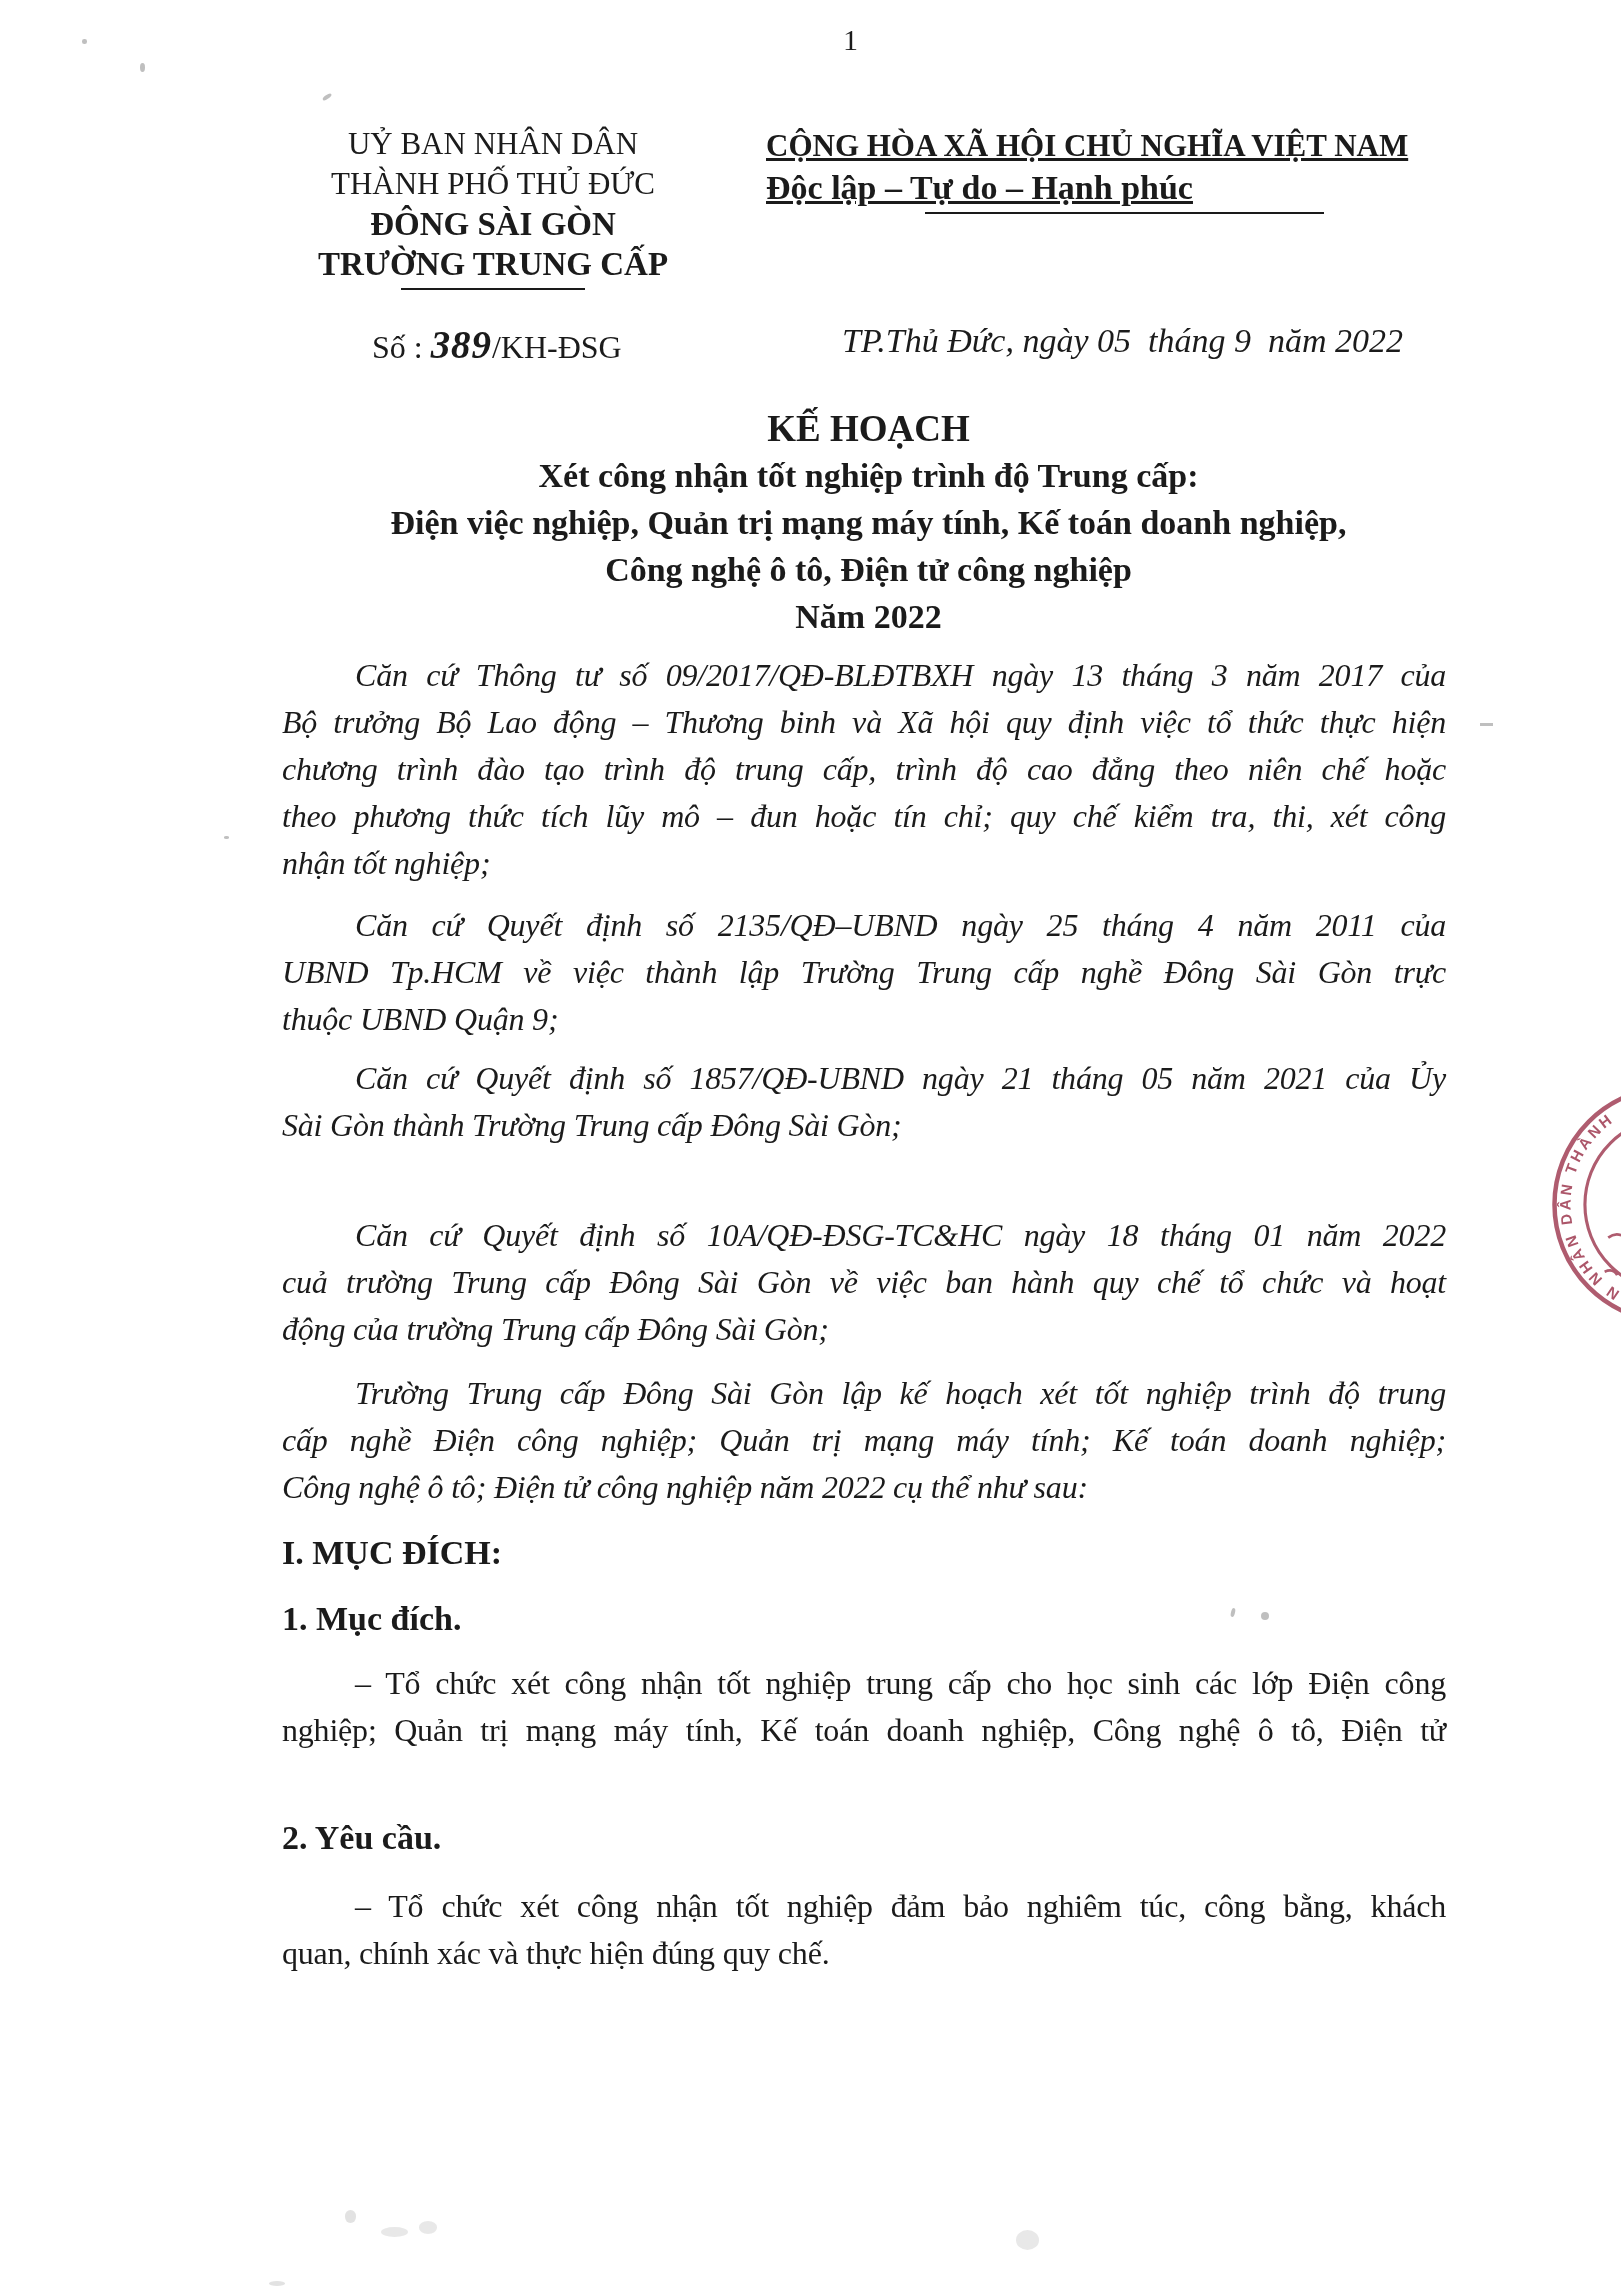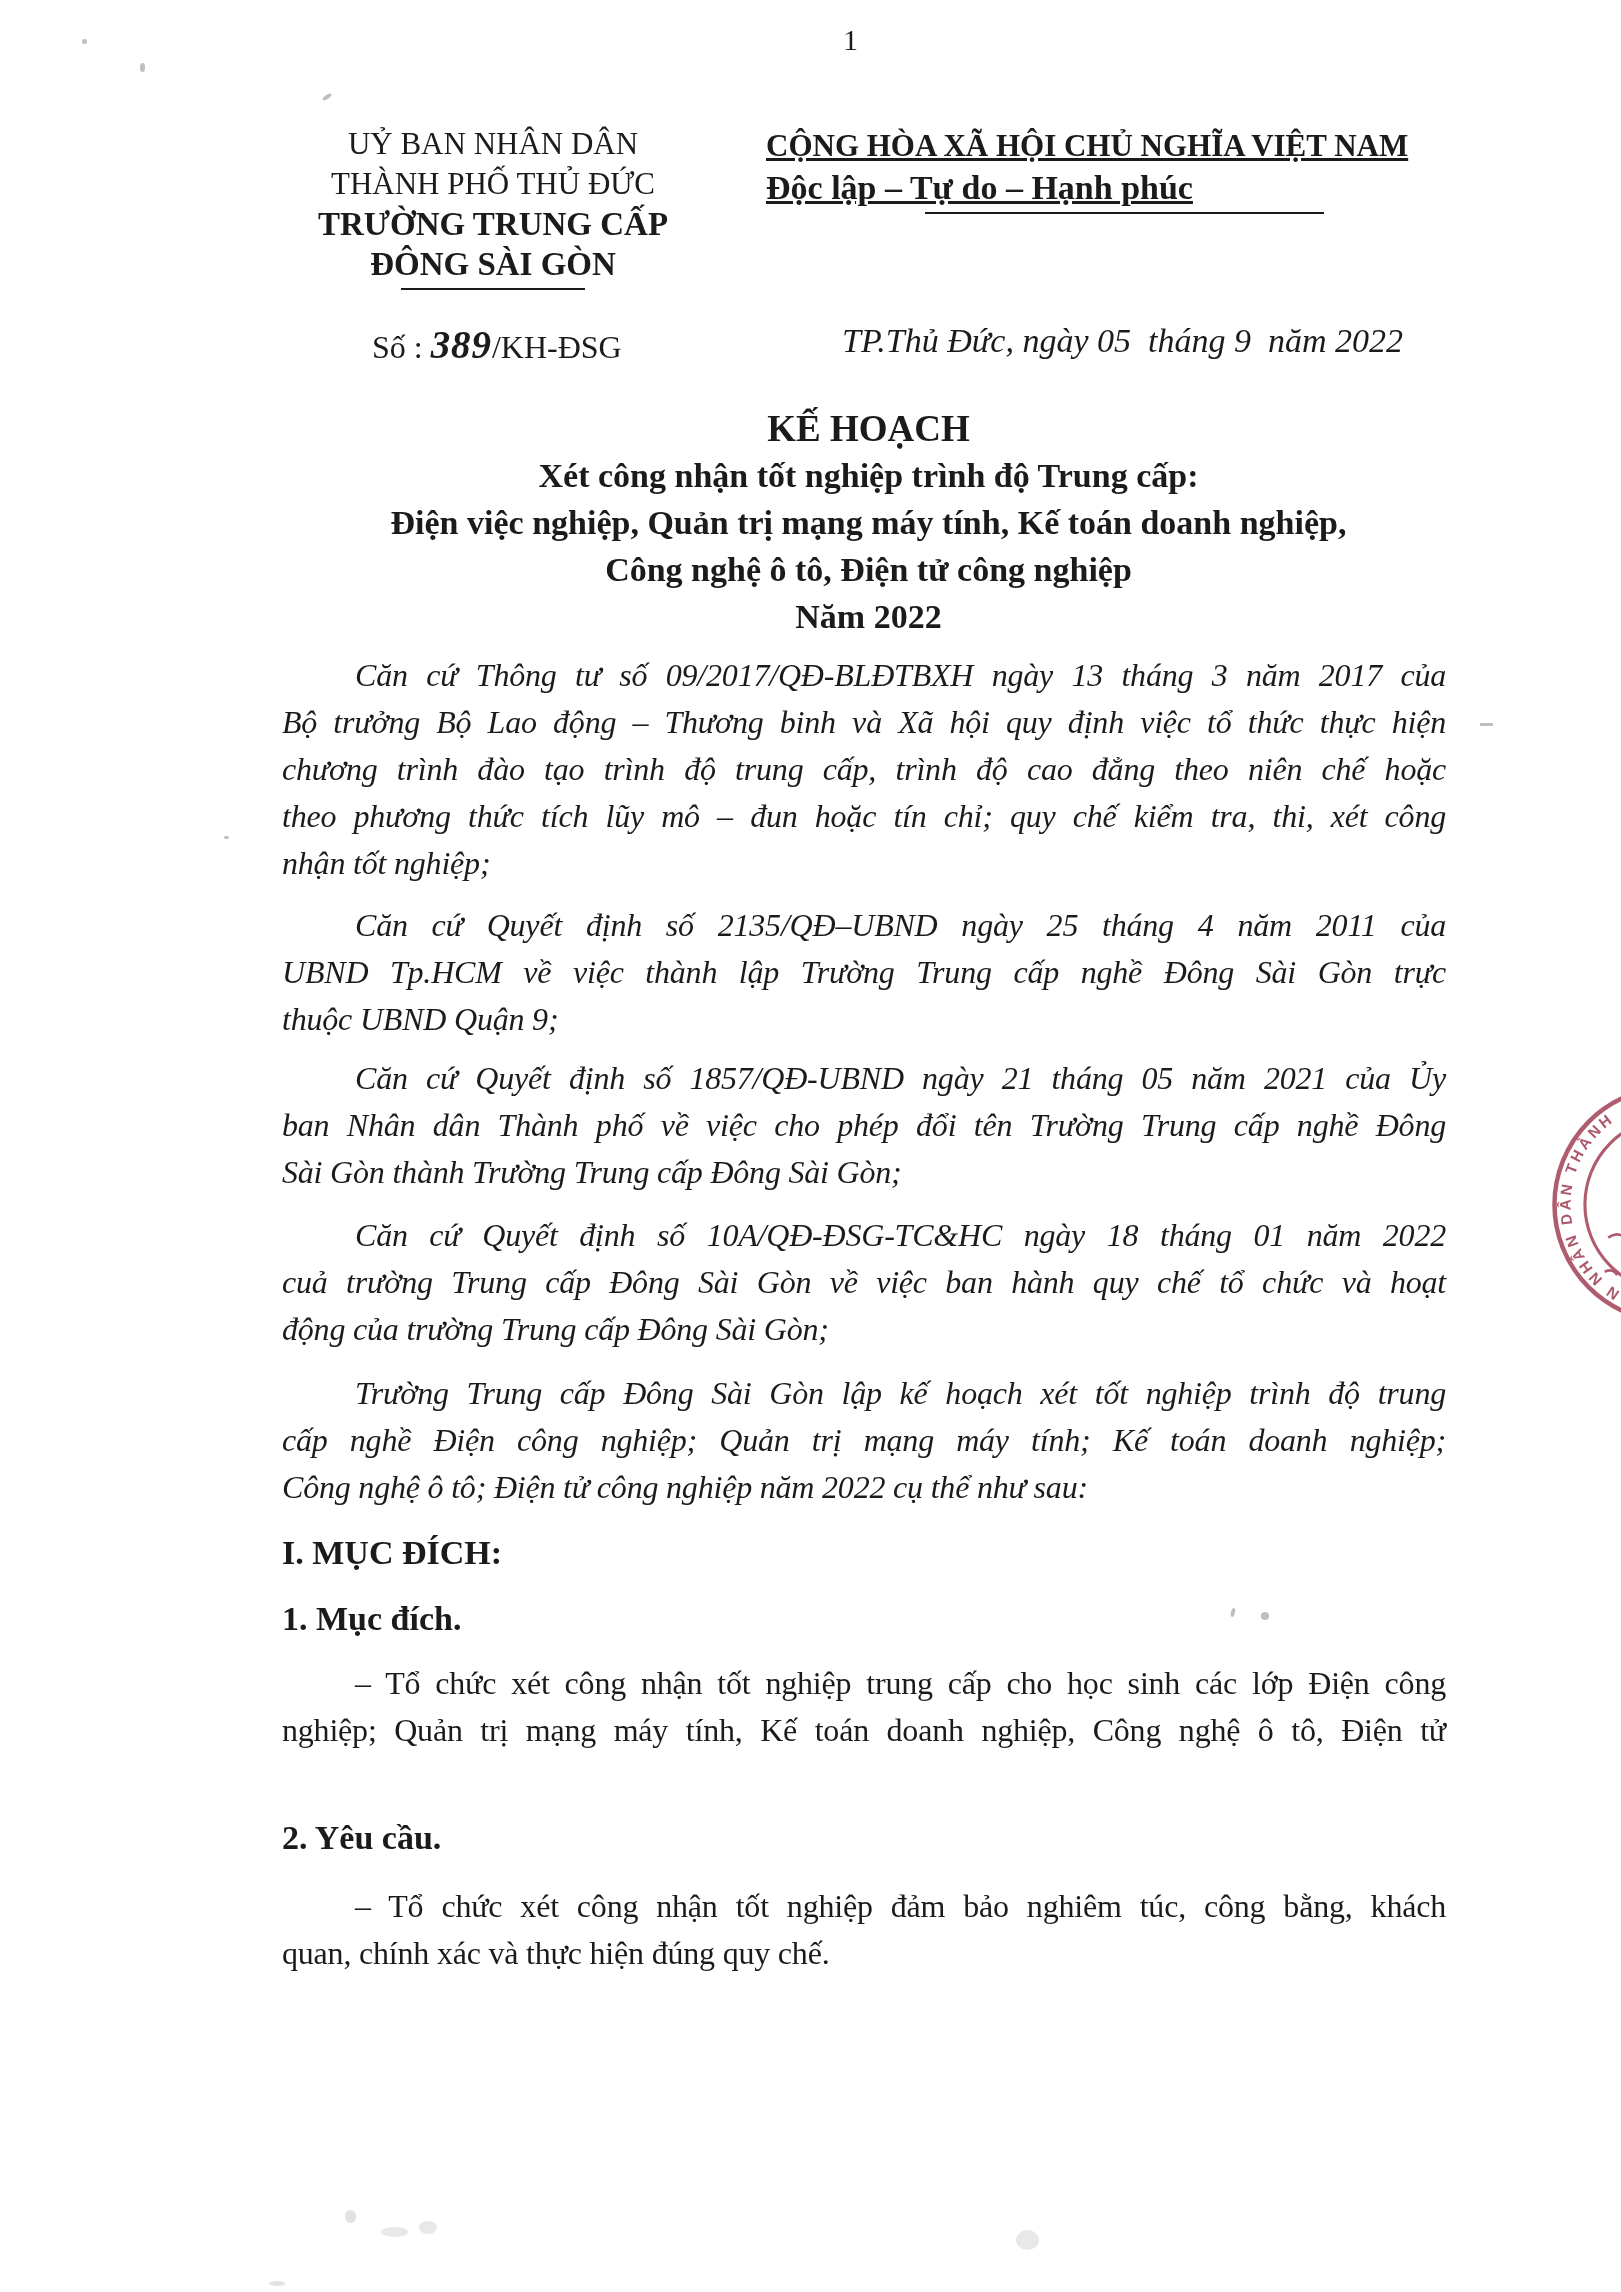--- a/index.html
+++ b/index.html
@@ -46,22 +46,22 @@
 </head>
 <body>
 
 <div class="page">
 
   <div class="abs page-number">1</div>
 
   <div class="abs hdr-left">
     <div class="l12">UỶ BAN NHÂN DÂN</div>
     <div class="l12">THÀNH PHỐ THỦ ĐỨC</div>
+    <div class="l34">ĐÔNG SÀI GÒN</div>
     <div class="l34">TRƯỜNG TRUNG CẤP</div>
-    <div class="l34">ĐÔNG SÀI GÒN</div>
     <div class="rule"></div>
   </div>
 
   <div class="abs hdr-right">
     <div class="l1">CỘNG HÒA XÃ HỘI CHỦ NGHĨA VIỆT NAM</div>
     <div class="l2">Độc lập – Tự do – Hạnh phúc</div>
     <div class="rule"></div>
   </div>
 
   <div class="abs so-line"><span>Số : </span><span class="num">389</span><span>/KH-ĐSG</span></div>
@@ -83,21 +83,20 @@
       <div class="line">theo phương thức tích lũy mô – đun hoặc tín chỉ; quy chế kiểm tra, thi, xét công</div>
       <div class="line last">nhận tốt nghiệp;</div>
     </div>
   <div class="abs para it" style="top:902px">
       <div class="line first">Căn cứ Quyết định số 2135/QĐ–UBND ngày 25 tháng 4 năm 2011 của</div>
       <div class="line">UBND Tp.HCM về việc thành lập Trường Trung cấp nghề Đông Sài Gòn trực</div>
       <div class="line last">thuộc UBND Quận 9;</div>
     </div>
   <div class="abs para it" style="top:1055px">
       <div class="line first">Căn cứ Quyết định số 1857/QĐ-UBND ngày 21 tháng 05 năm 2021 của Ủy</div>
-      <div class="line">ban Nhân dân Thành phố về việc cho phép đổi tên Trường Trung cấp nghề Đông</div>
       <div class="line last">Sài Gòn thành Trường Trung cấp Đông Sài Gòn;</div>
     </div>
   <div class="abs para it" style="top:1212px">
       <div class="line first">Căn cứ Quyết định số 10A/QĐ-ĐSG-TC&amp;HC ngày 18 tháng 01 năm 2022</div>
       <div class="line">cuả trường Trung cấp Đông Sài Gòn về việc ban hành quy chế tổ chức và hoạt</div>
       <div class="line last">động của trường Trung cấp Đông Sài Gòn;</div>
     </div>
   <div class="abs para it" style="top:1370px">
       <div class="line first">Trường Trung cấp Đông Sài Gòn lập kế hoạch xét tốt nghiệp trình độ trung</div>
       <div class="line">cấp nghề Điện công nghiệp; Quản trị mạng máy tính; Kế toán doanh nghiệp;</div>

